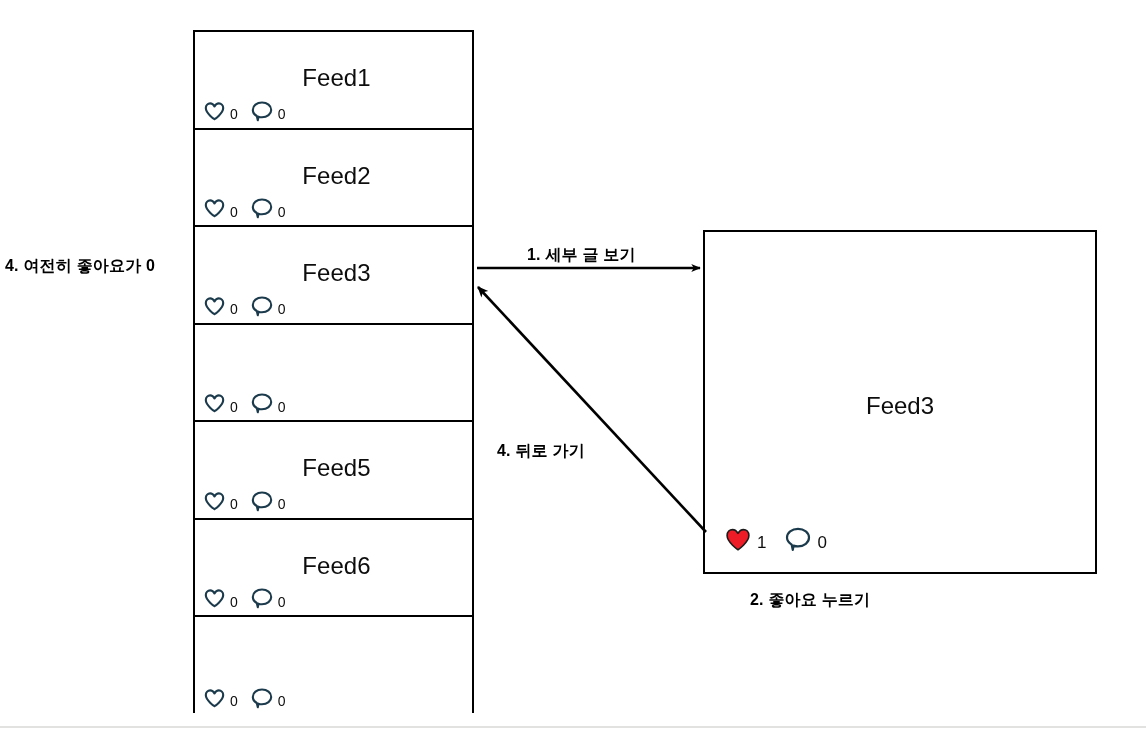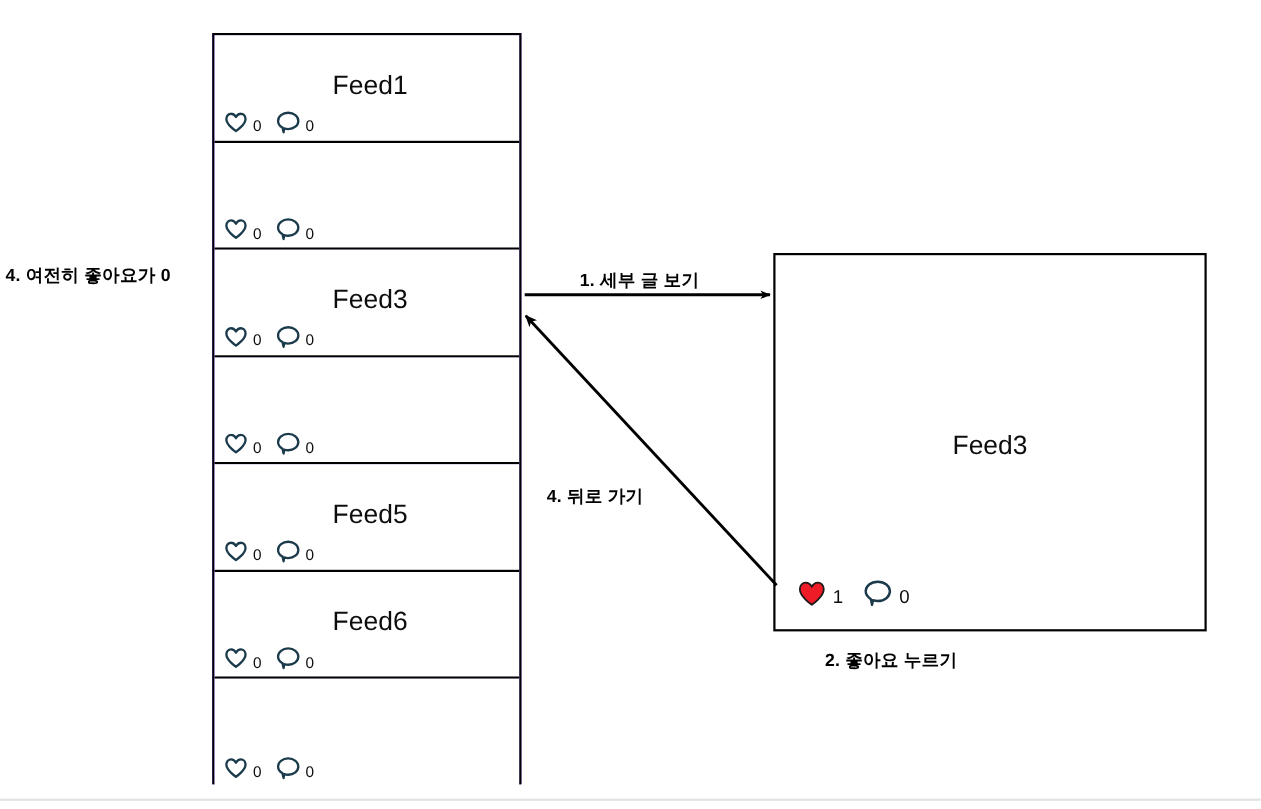--- a/index.html
+++ b/index.html
@@ -121,21 +121,21 @@
   .label {
     position: absolute;
     font-size: 16px;
     font-weight: bold;
     color: #000000;
     white-space: nowrap;
     letter-spacing: 0.2px;
   }
   #label-forward { left: 527px; top: 245px; }
   #label-back    { left: 497px; top: 441px; }
-  #label-still   { left: 5px;   top: 240px; }
+  #label-still   { left: 5px;   top: 256px; }
   #label-like    { left: 706px; top: 590px; margin-left: 44px; }
 
   
   #arrows {
     position: absolute;
     left: 0; top: 0;
     width: 1146px;
     height: 735px;
     pointer-events: none;
   }
@@ -169,20 +169,21 @@
         <span class="ico">
           <svg width="22" height="21" viewBox="0 0 22 21">
               <path d="M11 1.5c5.2 0 9.2 3.3 9.2 7.4 0 4.1-4.0 7.4-9.2 7.4-1.3 0-2.5-0.2-3.6-0.6l-0.6 3.6-1.0-4.3C3.3 13.6 1.8 11.4 1.8 8.9 1.8 4.8 5.8 1.5 11 1.5z" fill="none" stroke="#1b3a4b" stroke-width="2.1" stroke-linejoin="round" stroke-linecap="round"></path>
             </svg>
         </span>
         <span class="count">0</span>
       </div>
     </div>
 
     <div class="feed-row">
+      <div class="feed-title">Feed2</div>
       <div class="feed-meta">
         <span class="ico">
           <svg width="21" height="19" viewBox="0 0 21 19">
               <path d="M10.5 17.2C10.5 17.2 1.8 11.4 1.8 6.1 1.8 3.1 3.9 1.4 6.1 1.4c2.1 0 3.6 1.5 4.4 3.0 0.8-1.5 2.3-3.0 4.4-3.0 2.2 0 4.3 1.7 4.3 4.7 0 5.3-8.7 11.1-8.7 11.1z" fill="none" stroke="#1b3a4b" stroke-width="2.1" stroke-linejoin="round" stroke-linecap="round"></path>
             </svg>
         </span>
         <span class="count">0</span>
         <span class="ico">
           <svg width="22" height="21" viewBox="0 0 22 21">
               <path d="M11 1.5c5.2 0 9.2 3.3 9.2 7.4 0 4.1-4.0 7.4-9.2 7.4-1.3 0-2.5-0.2-3.6-0.6l-0.6 3.6-1.0-4.3C3.3 13.6 1.8 11.4 1.8 8.9 1.8 4.8 5.8 1.5 11 1.5z" fill="none" stroke="#1b3a4b" stroke-width="2.1" stroke-linejoin="round" stroke-linecap="round"></path>

